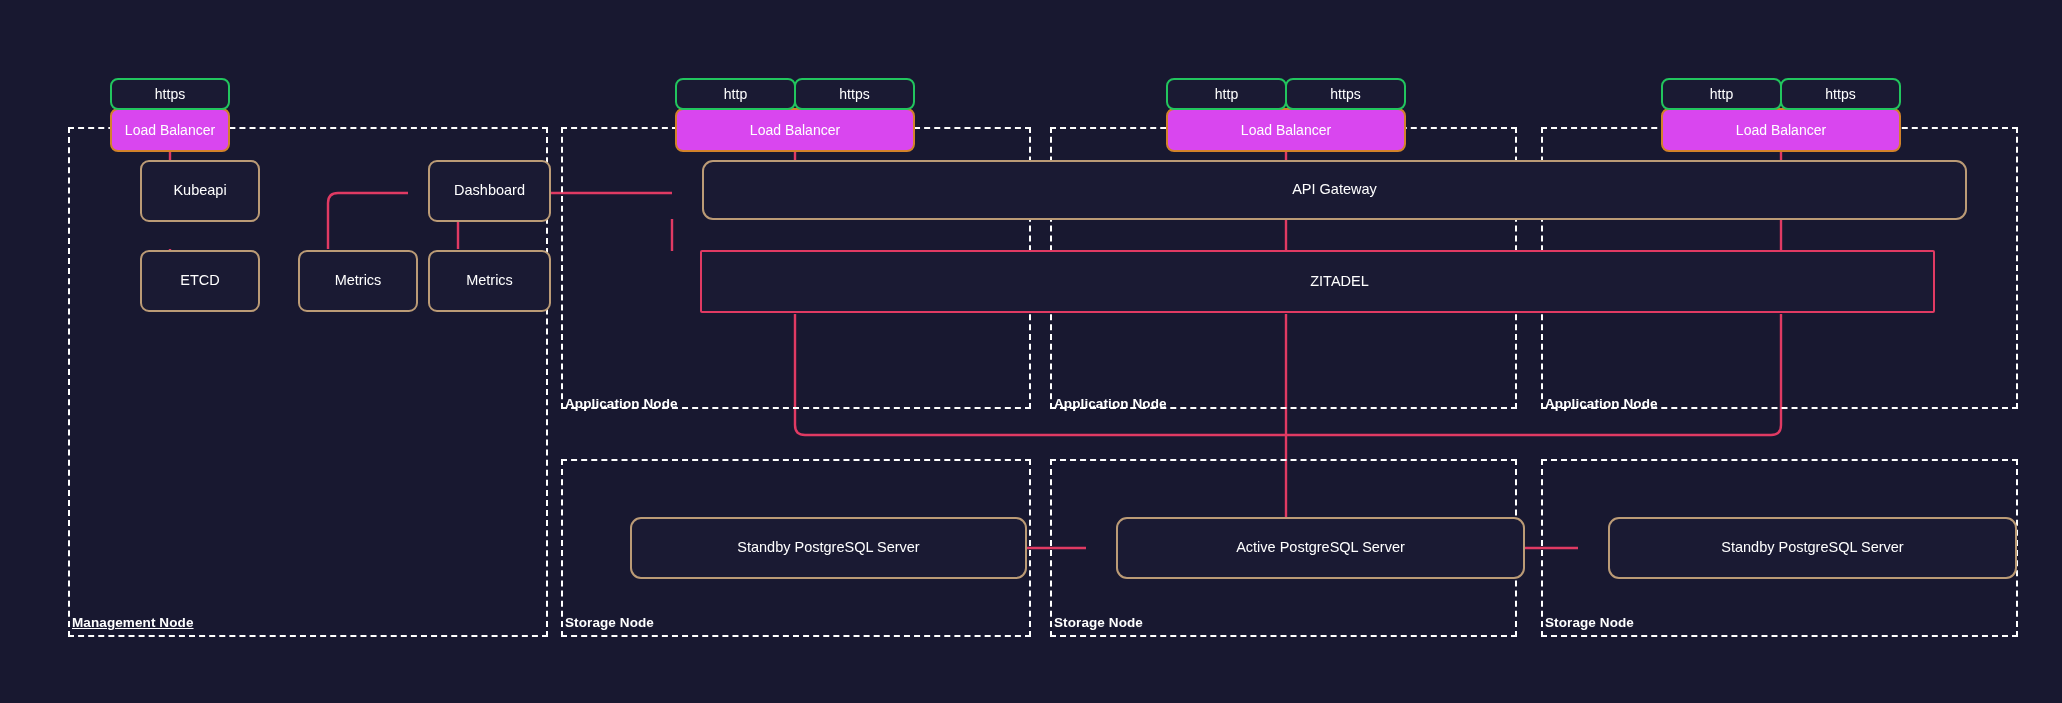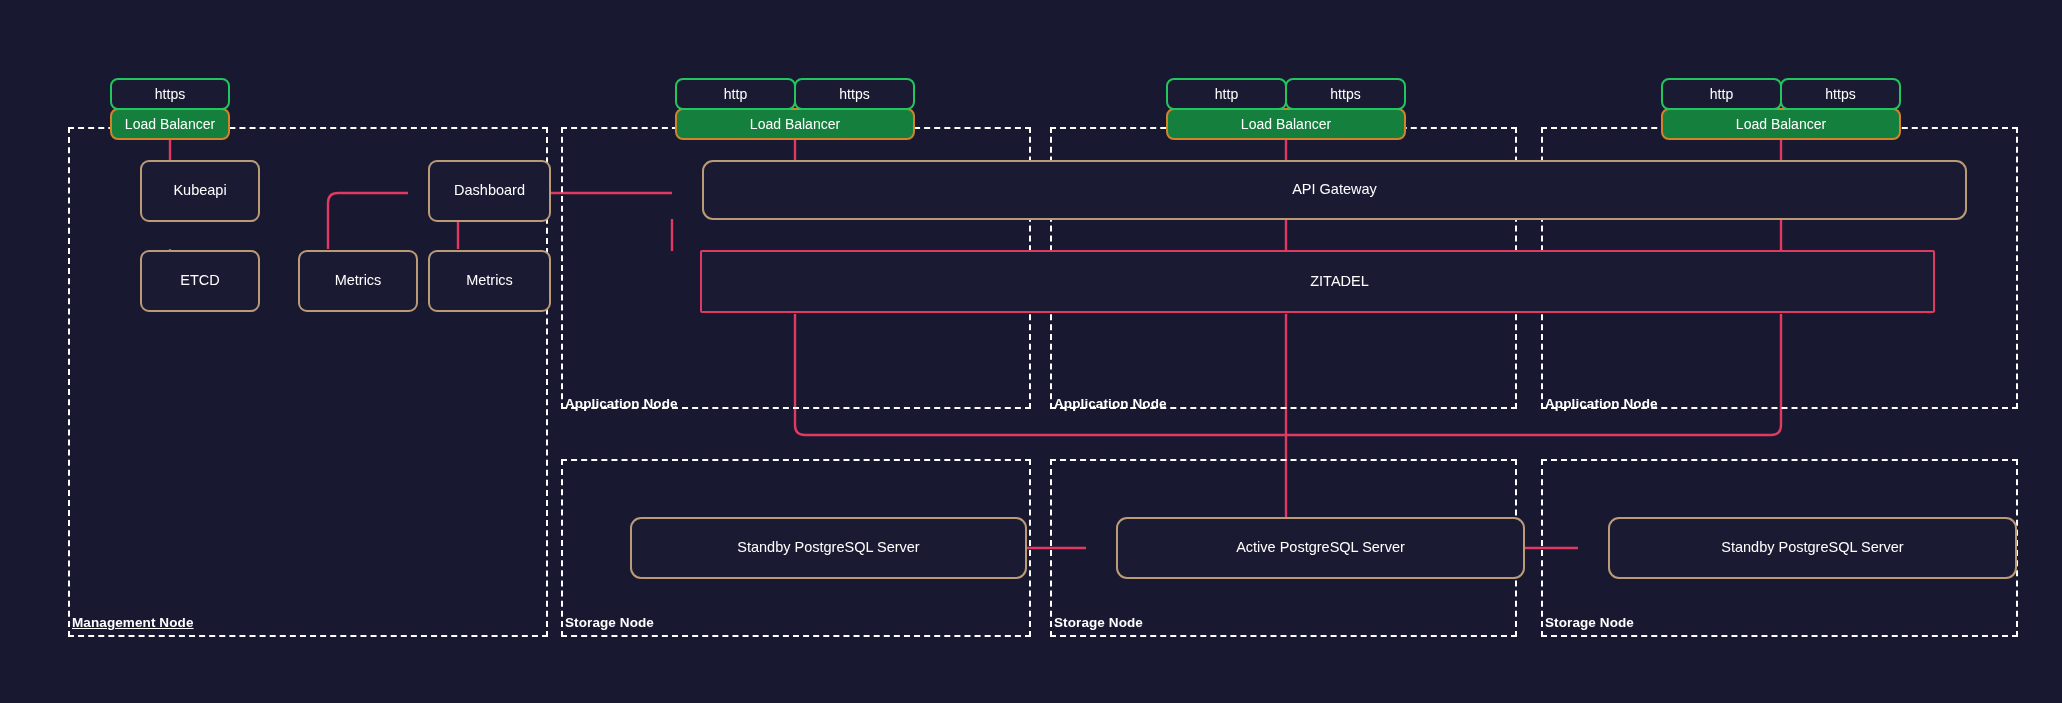--- a/index.html
+++ b/index.html
@@ -17,21 +17,21 @@
   .node.big{border-radius:11px;}
   .node.accent{border-color:#e03a63;}
 
   .lb-wrap{position:absolute;}
   .lb-proto-row{display:flex;}
   .lb-proto{flex:1;box-sizing:border-box;display:flex;align-items:center;
     justify-content:center;height:32px;color:#ffffff;font-size:14px;background:#1a1a33;
     border:2px solid #22c55e;border-radius:8px;margin-right:-2px;}
   .lb-proto:last-child{margin-right:0;}
   .lb-main{box-sizing:border-box;display:flex;align-items:center;justify-content:center;
-    height:32px;color:#ffffff;font-size:14px;background:#15803d;
+    height:44px;color:#ffffff;font-size:14px;background:#d946ef;
     border:2px solid #d2822a;border-radius:8px;margin-top:-2px;}
 </style>
 </head>
 <body>
 
 <div id="stage">
 
   <svg id="wires" viewBox="0 0 2062 703" xmlns="http://www.w3.org/2000/svg">
     <g fill="none" stroke="#e03a63" stroke-width="2.4">
 

